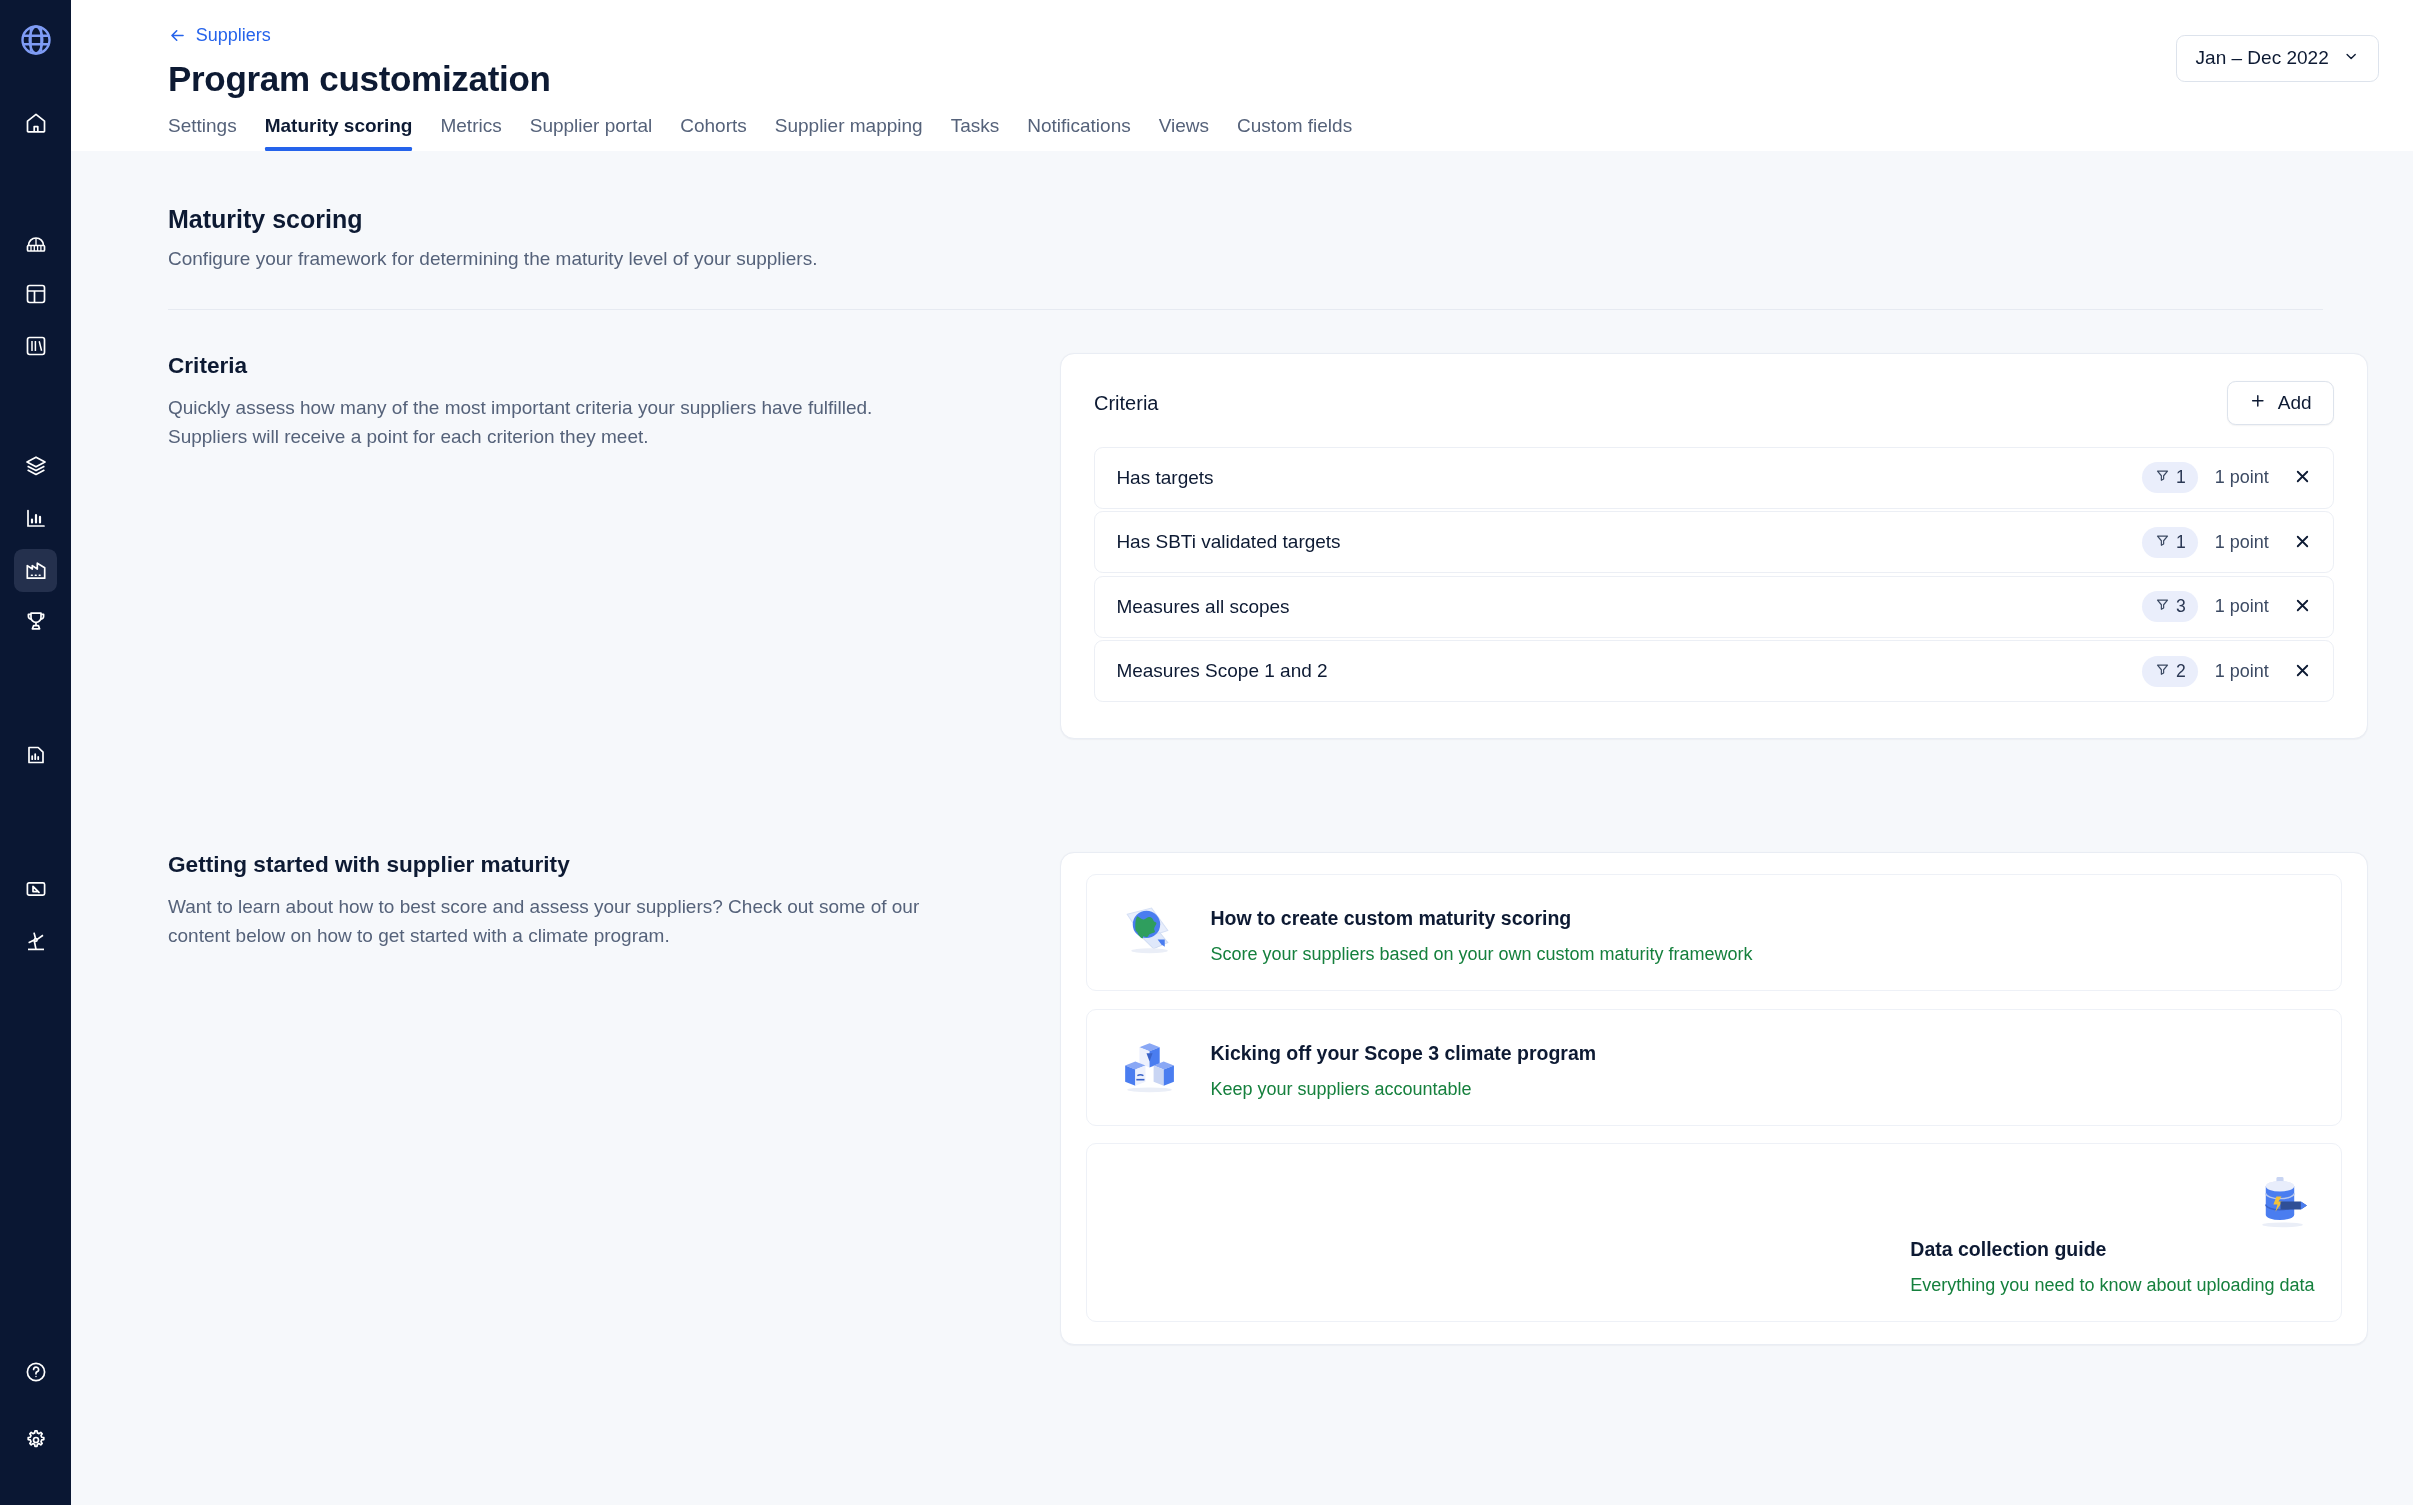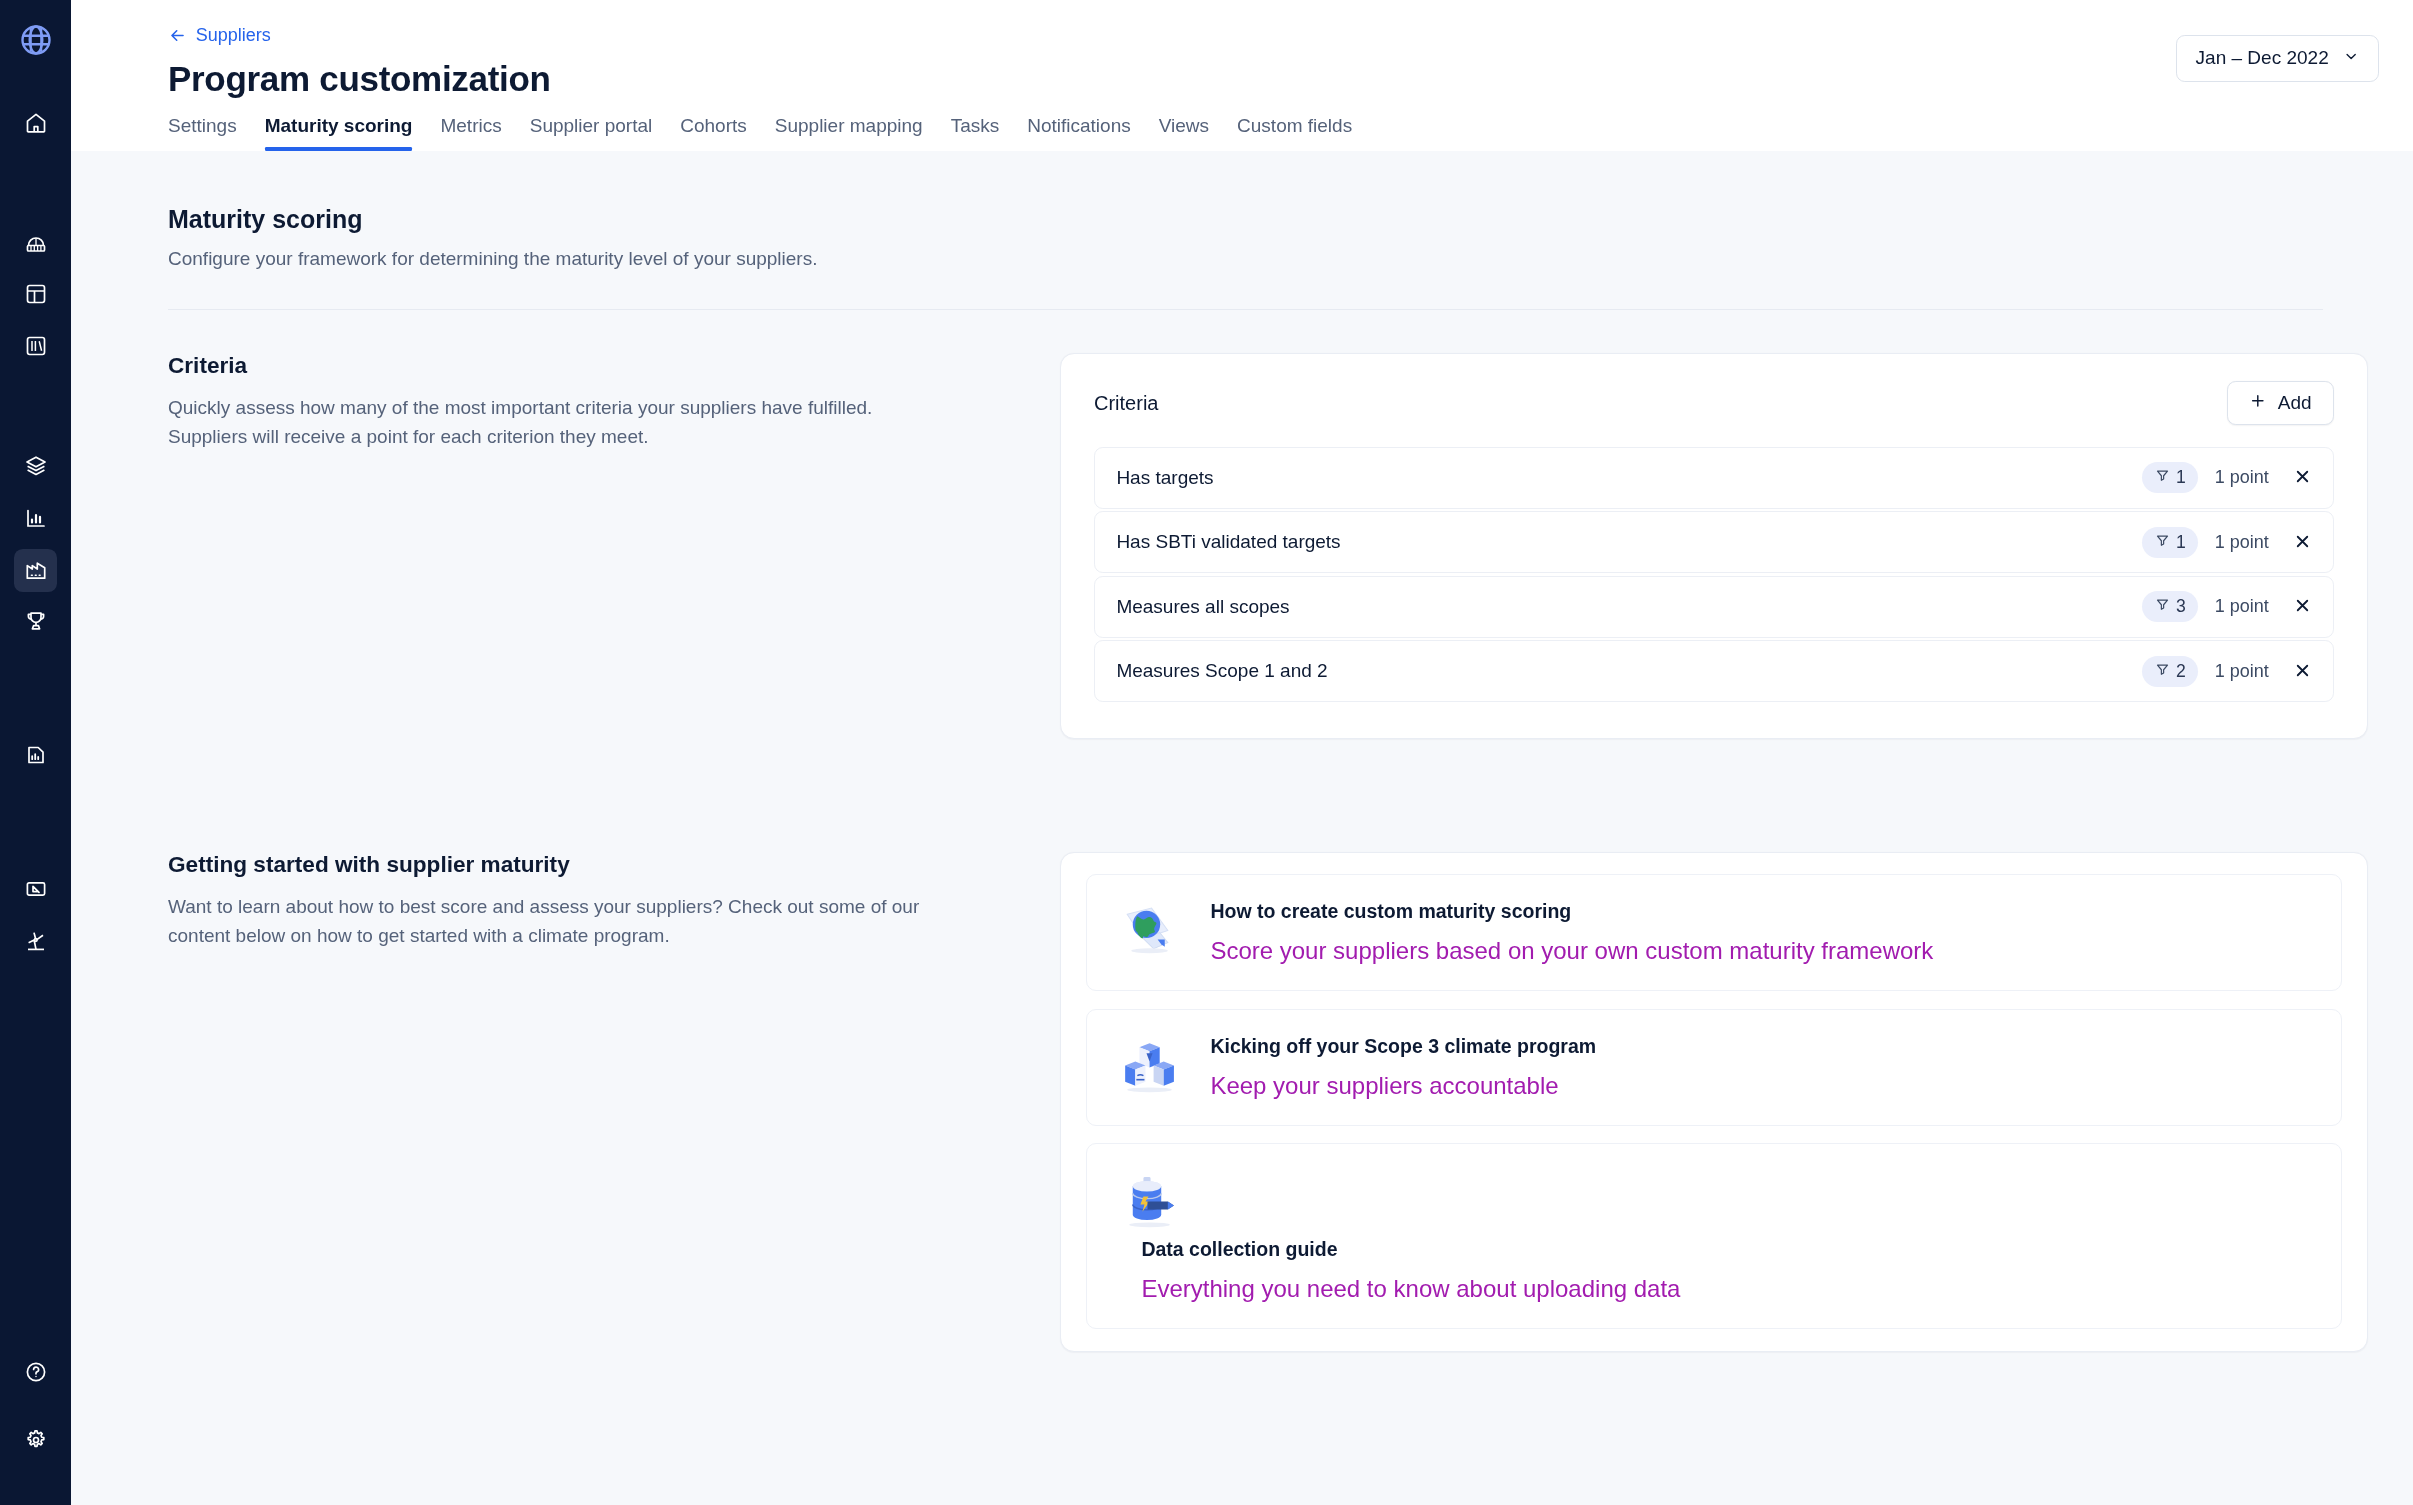--- a/index.html
+++ b/index.html
@@ -180,31 +180,31 @@
     cursor: pointer;
   }
   .points { font-size: 18px; color: #3c4a63; margin: 0 19px 0 16.3px; white-space: nowrap; }
   .x-btn { width: 29px; height: 29px; display:flex; align-items:center; justify-content:center; cursor:pointer; }
 
   
   .gs-card { padding: 21.4px 25px; }
   .gs-item {
     border: 0.6px solid #eef1f7;
     border-radius: 10px;
-    display: flex; align-items: flex-start;
+    display: flex; align-items: flex-end;
     padding: 25px 26.4px;
     margin-bottom: 17.6px;
     cursor: pointer;
     background: #fff;
   }
   .gs-item:last-child { margin-bottom: 0; flex-direction: column; }
   .gs-ill { width: 69px; flex: 0 0 69px; display: flex; align-items: center; justify-content: center; }
   .gs-text { padding-left: 28px; }
   .gs-title { font-size: 19.5px; color: #0d1a33; font-weight: 700; }
-  .gs-sub { font-size: 24px; color: #a21caf; margin-top: 14px; }
+  .gs-sub { font-size: 18px; color: #15803d; margin-top: 14px; }
 </style>
 </head>
 <body>
 
 <div class="app">
 
   <nav class="sidebar">
 
     <div class="sb-logo">
       <svg width="36" height="36" viewBox="0 0 24 24" fill="none" stroke="#7f9cf5" stroke-width="1.6">

